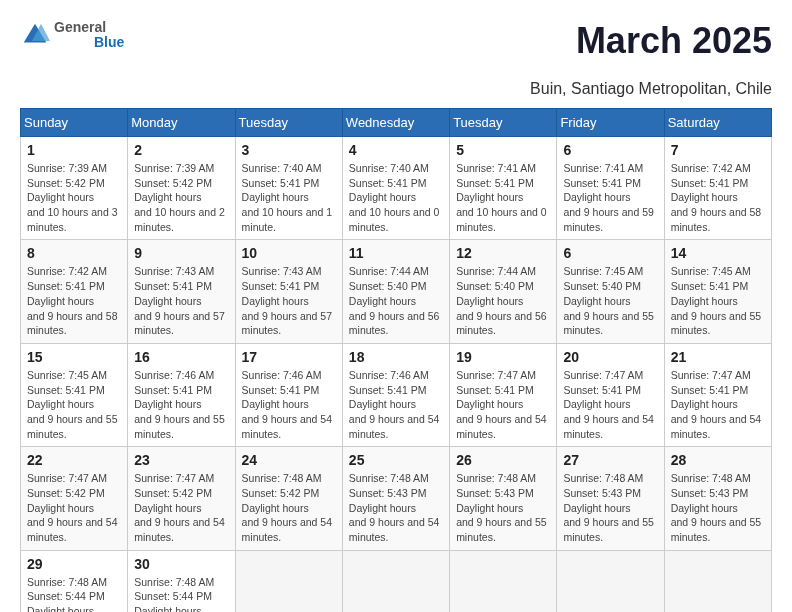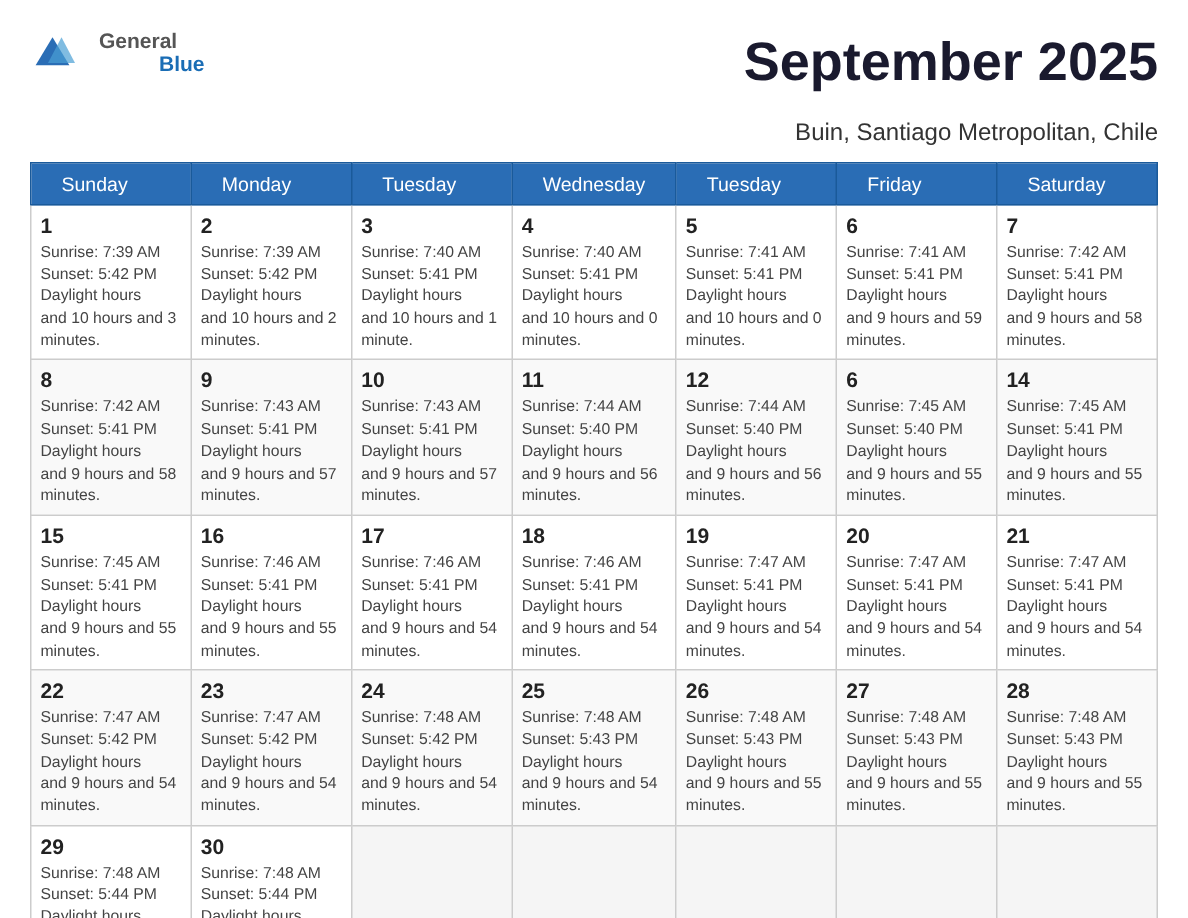--- a/index.html
+++ b/index.html
@@ -11,22 +11,22 @@
       padding: 20px;
     }
     .header-area {
       display: flex;
       justify-content: space-between;
       align-items: flex-start;
       margin-bottom: 10px;
     }
     .logo {
       display: flex;
-      align-items: flex-end;
-      gap: 16px;
+      align-items: flex-start;
+      gap: 4px;
     }
     .logo-text {
       display: flex;
       flex-direction: column;
       font-size: 14px;
       font-weight: bold;
       line-height: 1.1;
     }
     .logo-general { color: #555; }
     .logo-blue { color: #1a6db5; padding-left: 40px; }
@@ -48,21 +48,21 @@
       margin-top: 18px;
     }
     .calendar-table {
       width: 100%;
       border-collapse: collapse;
       font-size: 11px;
     }
     .calendar-table th {
       background-color: #2a6db5;
       color: white;
-      padding: 6px 20px;
+      padding: 6px 3px;
       text-align: left;
       font-size: 13px;
       font-weight: normal;
       border: 1px solid #1a5a9a;
     }
     .calendar-table td {
       border: 1px solid #ccc;
       vertical-align: top;
       padding: 5px 6px;
       width: calc(100% / 7);
@@ -99,21 +99,21 @@
     <svg class="logo-icon" viewBox="0 0 40 40">
       <polygon points="20,5 35,30 5,30" fill="#2a6db5"></polygon>
       <polygon points="28,5 40,28 16,28" fill="#4a9fd4" opacity="0.7"></polygon>
     </svg>
     <div class="logo-text">
       <span class="logo-general">General</span>
       <span class="logo-blue">Blue</span>
     </div>
   </div>
   <div class="title-area">
-    <div class="month-title">September 2025</div>
+    <div class="month-title">March 2025</div>
     <div class="location-title">Buin, Santiago Metropolitan, Chile</div>
   </div>
 </div>
 
 <table class="calendar-table">
   <thead>
     <tr>
       <th>Sunday</th>
       <th>Monday</th>
       <th>Tuesday</th>

